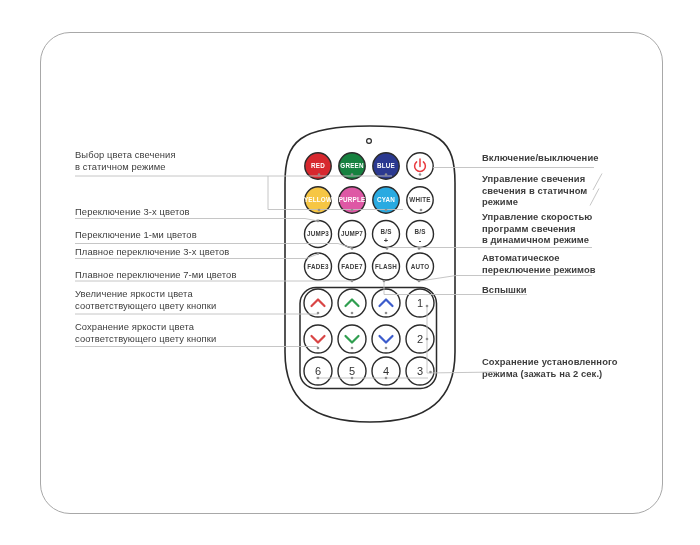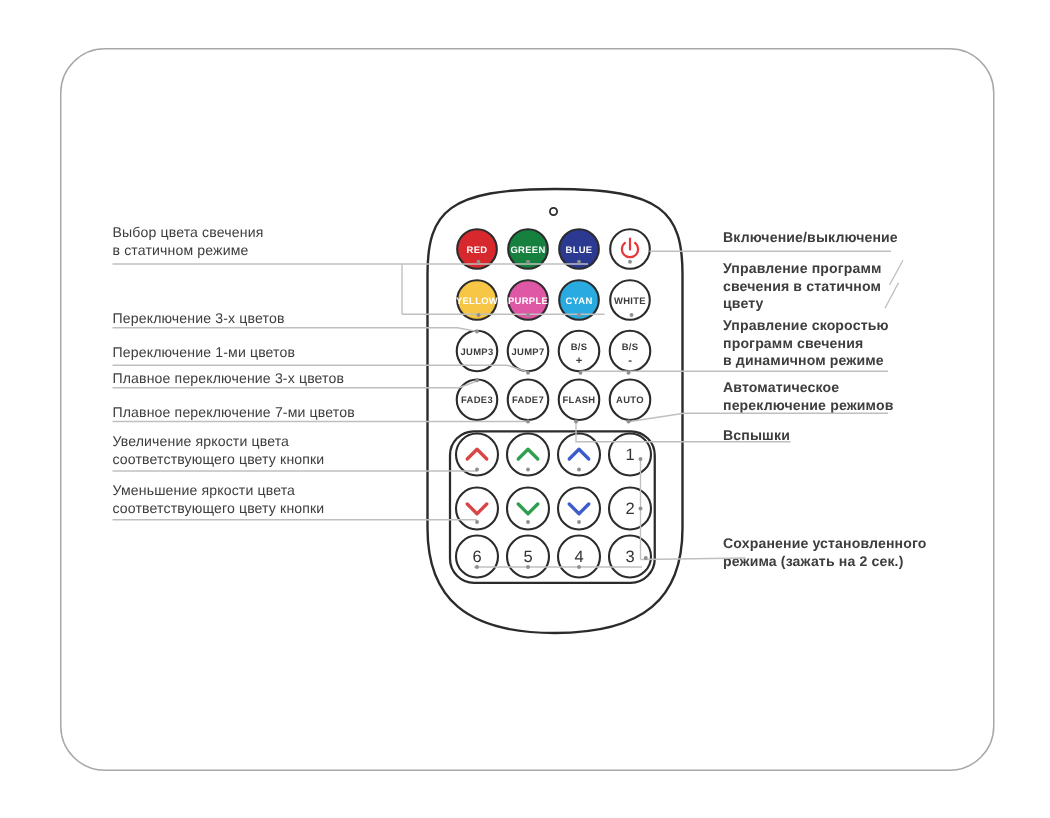--- a/index.html
+++ b/index.html
@@ -47,31 +47,31 @@
     <span>Плавное переключение 3-х цветов</span>
   </div>
   <div class="label left-label" style="top:269px">
     <span>Плавное переключение 7-ми цветов</span>
   </div>
   <div class="label left-label" style="top:288px">
     <span>Увеличение яркости цвета</span>
     <span>соответствующего цвету кнопки</span>
   </div>
   <div class="label left-label" style="top:321px">
-    <span>Уменьшение яркости цвета</span>
+    <span>Сохранение яркости цвета</span>
     <span>соответствующего цвету кнопки</span>
   </div>
 
   <div class="label right-label" style="top:152px">
     <span>Включение/выключение</span>
   </div>
   <div class="label right-label" style="top:173px">
-    <span>Управление программ</span>
+    <span>Управление свечения</span>
     <span>свечения в статичном</span>
-    <span>цвету</span>
+    <span>режиме</span>
   </div>
   <div class="label right-label" style="top:211px">
     <span>Управление скоростью</span>
     <span>программ свечения</span>
     <span>в динамичном режиме</span>
   </div>
   <div class="label right-label" style="top:252px">
     <span>Автоматическое</span>
     <span>переключение режимов</span>
   </div>

